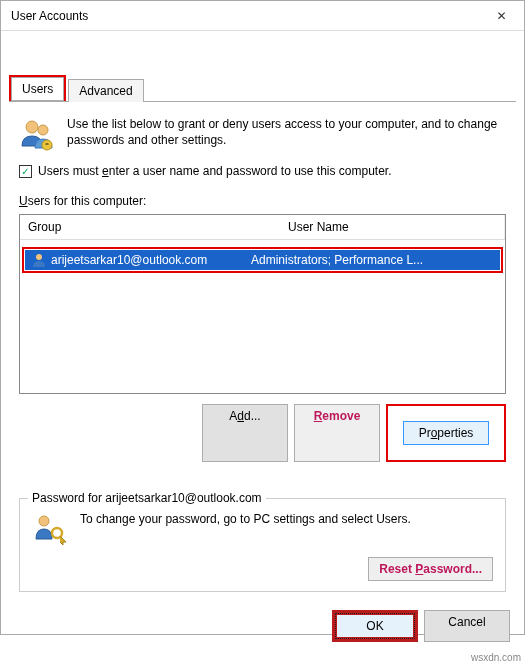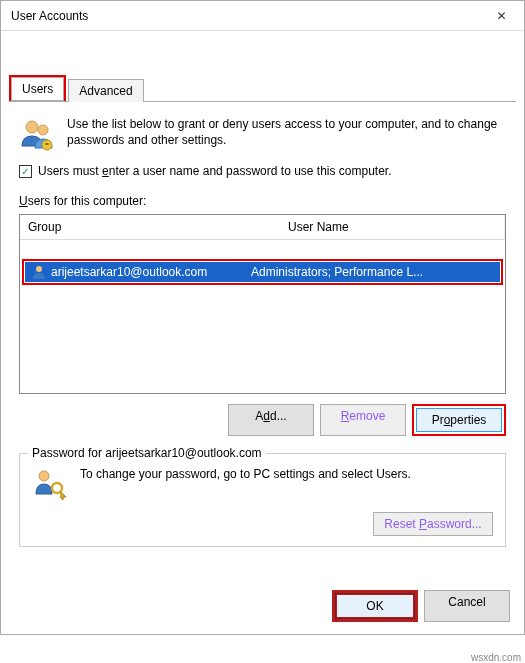--- a/index.html
+++ b/index.html
@@ -20,32 +20,32 @@
   .intro-icon { width: 36px; height: 36px; flex: 0 0 auto; }
   .intro-text { line-height: 1.35; color: #000; }
   .checkbox-row { display: flex; align-items: center; gap: 6px; margin-bottom: 16px; }
   .checkbox { width: 13px; height: 13px; border: 1px solid #333; display: flex; align-items: center; justify-content: center; font-size: 10px; color: #0a5; }
   .list-label { margin-bottom: 6px; }
   .listview { border: 1px solid #888; height: 180px; background: #fff; position: relative; }
   .lv-header { display: flex; background: #fff; border-bottom: 1px solid #ddd; }
   .lv-col { padding: 5px 8px; }
   .lv-col.username { width: 225px; border-right: 1px solid #eee; }
   .lv-col.group { flex: 1; }
-  .lv-row-hl { margin: 19px 2px; border: 2px solid #e30000; padding: 1px; }
+  .lv-row-hl { margin: 7px 2px; border: 2px solid #e30000; padding: 1px; }
   .lv-row { display: flex; background: #1a63c8; color: #fff; align-items: center; }
   .lv-cell { padding: 2px 6px; white-space: nowrap; overflow: hidden; text-overflow: ellipsis; }
   .lv-cell.username { width: 220px; display: flex; align-items: center; gap: 4px; }
   .lv-cell.group { flex: 1; }
   .row-icon { width: 16px; height: 16px; flex: 0 0 auto; }
   .btn-row { display: flex; justify-content: flex-end; gap: 6px; margin: 10px 0 14px 0; }
   .btn { min-width: 86px; padding: 4px 10px; border: 1px solid #adadad; background: #e1e1e1; text-align: center; cursor: pointer; }
-  .btn.disabled { color: #8b5cf6; background: #efefef; cursor: default; }
+  .btn.disabled { color: #be185d; background: #efefef; cursor: default; font-weight: bold; }
   .btn.prop { background: #e5f1fb; border: 1px solid #3399ff; }
-  .btn-hl { border: 2px solid #e30000; padding: 2px; }
-  .groupbox { border: 1px solid #ccc; padding: 12px 12px 10px 12px; position: relative; margin-top: 3px; }
+  .btn-hl { border: 2px solid #e30000; padding: 15px; }
+  .groupbox { border: 1px solid #ccc; padding: 12px 12px 10px 12px; position: relative; margin-top: 22px; }
   .groupbox-label { position: absolute; top: -8px; left: 8px; background: #fff; padding: 0 4px; }
   .pw-row { display: flex; gap: 12px; align-items: flex-start; }
   .pw-icon { width: 36px; height: 36px; flex: 0 0 auto; }
   .pw-text { line-height: 1.35; }
   .pw-btn-row { display: flex; justify-content: flex-end; margin-top: 10px; }
   .dialog-btns { display: flex; justify-content: flex-end; gap: 6px; padding: 10px 14px 12px 14px; border-top: none; }
   .btn.ok { background: #e5f1fb; border: 5px solid #b91c1c; outline: 1px dotted #222; outline-offset: -4px; }
   .underline-letter { text-decoration: underline; }
   .watermark { position: absolute; bottom: 0; right: 4px; font-size: 10px; color: #888; }
 </style>

